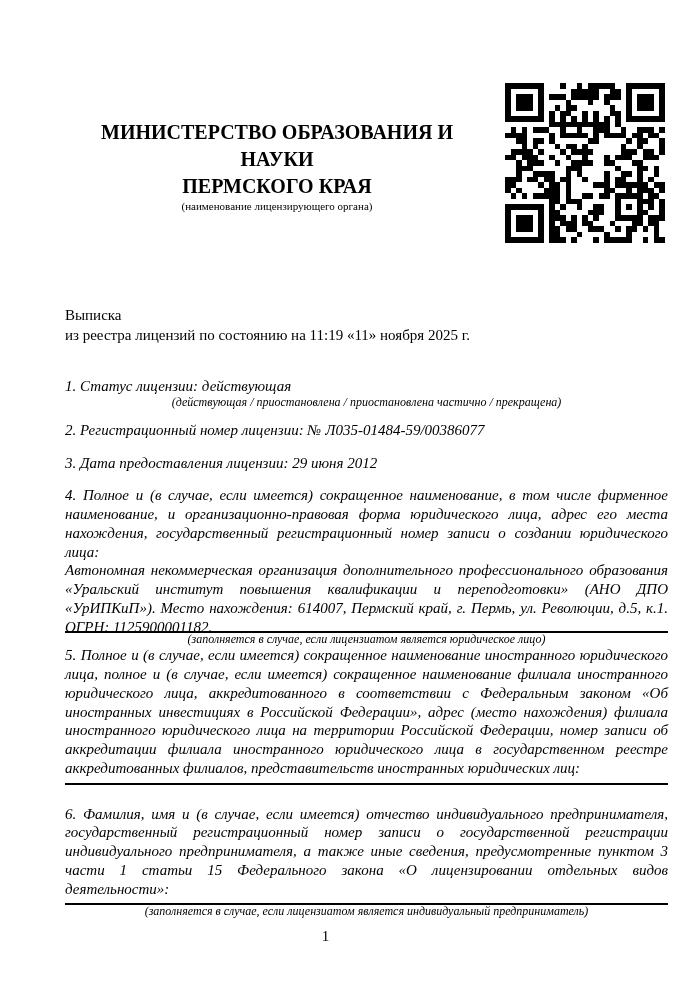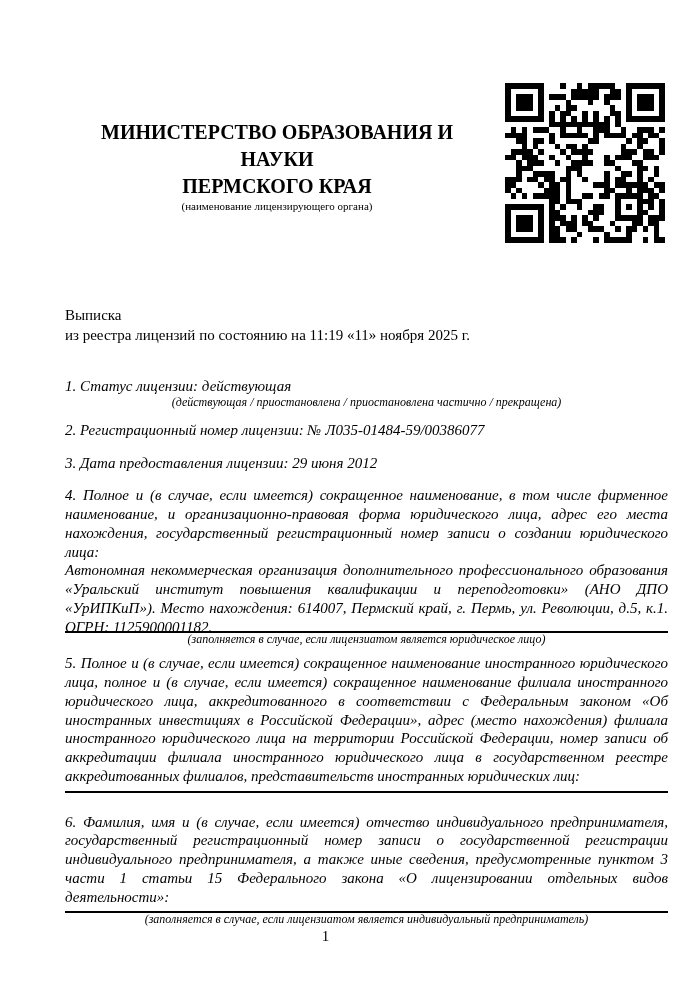--- a/index.html
+++ b/index.html
@@ -26,21 +26,21 @@
     position: absolute; left: 65px; top: 305px; width: 603px;
   }
   .title { font-size: 15px; line-height: 20px; }
   .item { font-size: 15px; line-height: 18.75px; margin-top: 13px; }
   .item p { margin: 0; font-style: italic; }
   .item .just { text-align: justify; }
   .item-1 { margin-top: 32px; }
   .item-2 { margin-top: 12px; }
   .item-3 { margin-top: 14px; }
   .item-4 { margin-top: 14px; }
-  .item-5 { margin-top: 8px; }
+  .item-5 { margin-top: 0; }
   .item-6 { margin-top: 20px; }
   .item-7 { margin-top: 20px; }
   hr.rule {
     border: none; border-top: 2px solid #000;
     margin: 5px 0 0 0; height: 0;
   }
   hr.rule.tight { margin-top: -5px; }
   .icap {
     font-size: 12px; line-height: 13px;
     text-align: center; margin-top: 2px;

